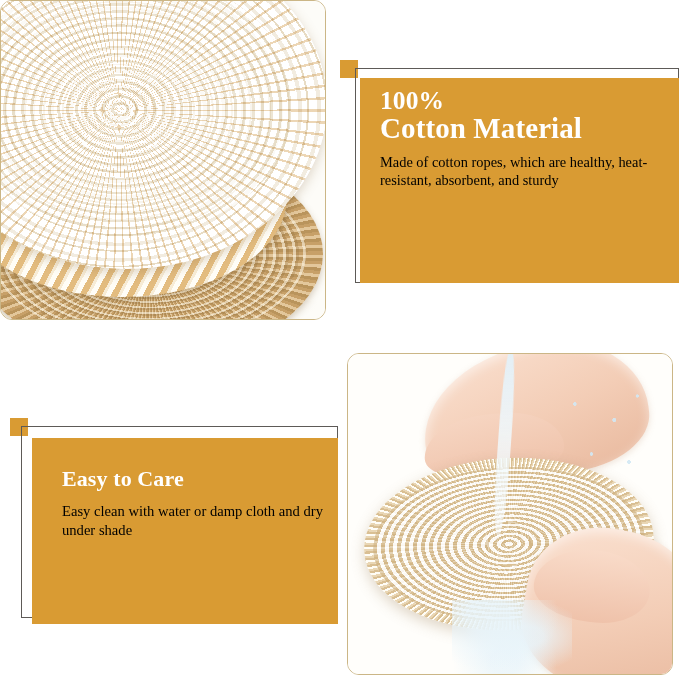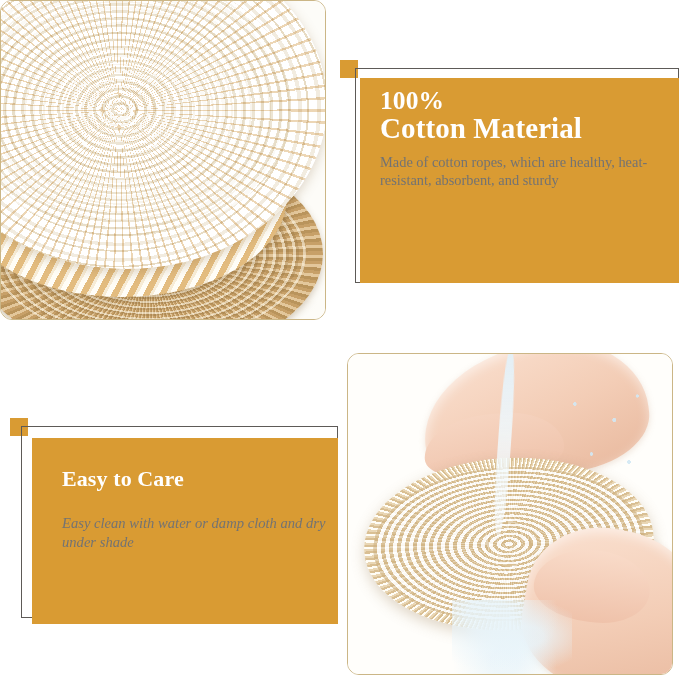--- a/index.html
+++ b/index.html
@@ -262,21 +262,21 @@
   }
 
   .card-heading {
     color: #ffffff;
     font-weight: bold;
     line-height: 1.02;
     margin: 0;
     letter-spacing: .1px;
   }
   .card-sub {
-    color: #737373;
+    color: #000000;
     margin: 0;
     line-height: 1.26;
   }
 
   
   #card-cotton { left: 338px; top: 58px; width: 341px; height: 230px; }
   #card-cotton .card-square  { left: 2px;  top: 2px; }
   #card-cotton .card-outline { left: 17px; top: 10px; width: 324px; height: 215px; }
   #card-cotton .card-fill    { left: 22px; top: 20px; width: 329px; height: 205px; }
   #card-cotton .card-body    { left: 42px; top: 30px; width: 290px; height: 190px; }
@@ -284,21 +284,21 @@
   #card-cotton .card-heading .h-line2 { font-size: 29px; display: block; }
   #card-cotton .card-sub     { font-size: 14.4px; margin-top: 9px; }
 
   
   #card-care { left: 8px; top: 416px; width: 330px; height: 208px; }
   #card-care .card-square  { left: 2px;  top: 2px; }
   #card-care .card-outline { left: 13px; top: 10px; width: 317px; height: 192px; }
   #card-care .card-fill    { left: 24px; top: 22px; width: 306px; height: 186px; }
   #card-care .card-body    { left: 54px; top: 52px; width: 265px; height: 140px; }
   #card-care .card-heading { font-size: 22px; }
-  #card-care .card-sub     { font-size: 14.6px; margin-top: 24px; font-style: italic; }
+  #card-care .card-sub     { font-size: 14.6px; margin-top: 12px; }
 </style>
 </head>
 <body>
 
 <div class="canvas">
 
   <div class="photo-panel" id="photo-stack">
     <div class="stack-scene">
       <div class="stack-shadow"></div>
       <div class="disc-jute"></div>

